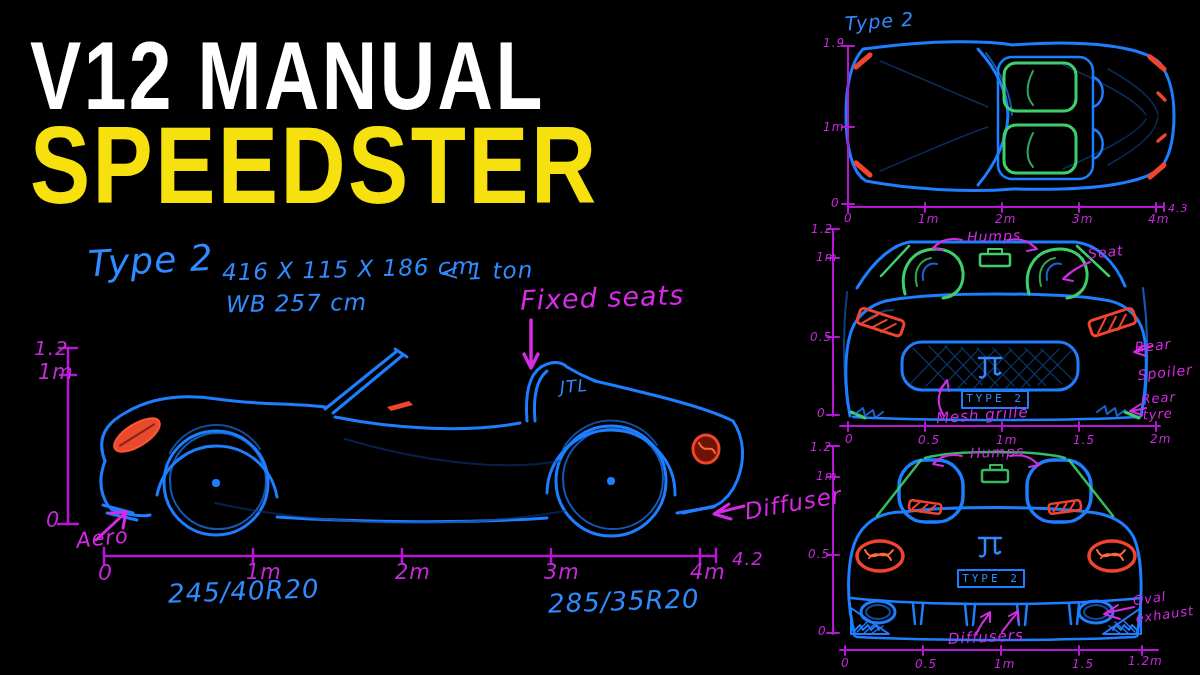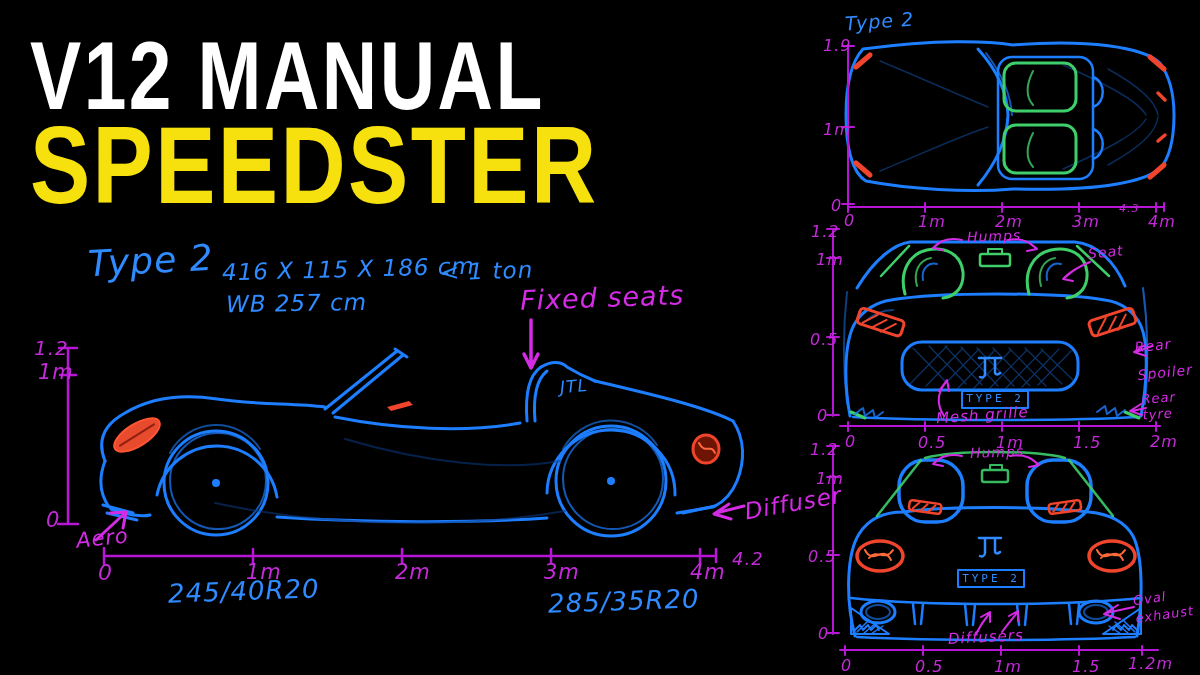--- a/index.html
+++ b/index.html
@@ -9,21 +9,21 @@
   
   .t1{color:#fff;font-family:"Liberation Sans",sans-serif;font-weight:900;font-size:96px;
       letter-spacing:3px;transform:scaleX(.8);transform-origin:left top;line-height:1;}
   .t2{color:#f6e10e;font-family:"Liberation Sans",sans-serif;font-weight:900;font-size:110px;
       letter-spacing:3px;transform:scaleX(.82);transform-origin:left top;line-height:1;}
   
   .hw{font-style:italic;letter-spacing:1px;}
   .blu{color:#2f8bff;}
   .mag{color:#d42be4;}
   .axm{color:#c32ad8;}
-  .small{font-size:16px;font-style:italic;}
+  .small{font-size:12px;font-style:italic;}
   .wrap{white-space:normal;}
   svg{position:absolute;}
 </style>
 </head>
 <body>
 
 <div class="stage">
 
   <svg style="left:95px;top:343px" width="650" height="222" viewBox="0 0 650 222" fill="none" stroke-linecap="round" stroke-linejoin="round">
     <g stroke="#1d7eff" stroke-width="3">
@@ -295,21 +295,21 @@
 
   <div class="abs hw blu" style="left:845px;top:10px;font-size:19px;transform:rotate(-4deg)">Type 2</div>
   <div class="abs hw axm small" style="left:823px;top:36px">1.9</div>
   <div class="abs hw axm small" style="left:823px;top:120px">1m</div>
   <div class="abs hw axm small" style="left:831px;top:196px">0</div>
   <div class="abs hw axm small" style="left:844px;top:211px">0</div>
   <div class="abs hw axm small" style="left:918px;top:212px">1m</div>
   <div class="abs hw axm small" style="left:995px;top:212px">2m</div>
   <div class="abs hw axm small" style="left:1072px;top:212px">3m</div>
   <div class="abs hw axm small" style="left:1148px;top:212px">4m</div>
-  <div class="abs hw axm" style="left:1119px;top:202px;font-size:11px">4.3</div>
+  <div class="abs hw axm" style="left:1168px;top:202px;font-size:11px">4.3</div>
 
   <div class="abs hw mag" style="left:967px;top:228px;font-size:14px;transform:rotate(-2deg)">Humps</div>
   <div class="abs hw mag" style="left:1088px;top:244px;font-size:14px;transform:rotate(-6deg)">Seat</div>
   <div class="abs hw mag wrap" style="left:1136px;top:330px;width:62px;font-size:14px;line-height:2;transform:rotate(-6deg)">Rear Spoiler</div>
   <div class="abs hw mag wrap" style="left:1142px;top:390px;width:46px;font-size:13px;line-height:1.25;transform:rotate(-4deg)">Rear tyre</div>
   <div class="abs hw mag" style="left:936px;top:406px;font-size:15px;transform:rotate(-4deg)">Mesh grille</div>
   <div class="abs blu" style="left:962px;top:392px;width:66px;font-size:11px;letter-spacing:3px;text-align:center;font-family:'DejaVu Sans Mono',monospace">TYPE 2</div>
   <div class="abs hw axm small" style="left:811px;top:222px">1.2</div>
   <div class="abs hw axm small" style="left:816px;top:250px">1m</div>
   <div class="abs hw axm small" style="left:810px;top:330px">0.5</div>

